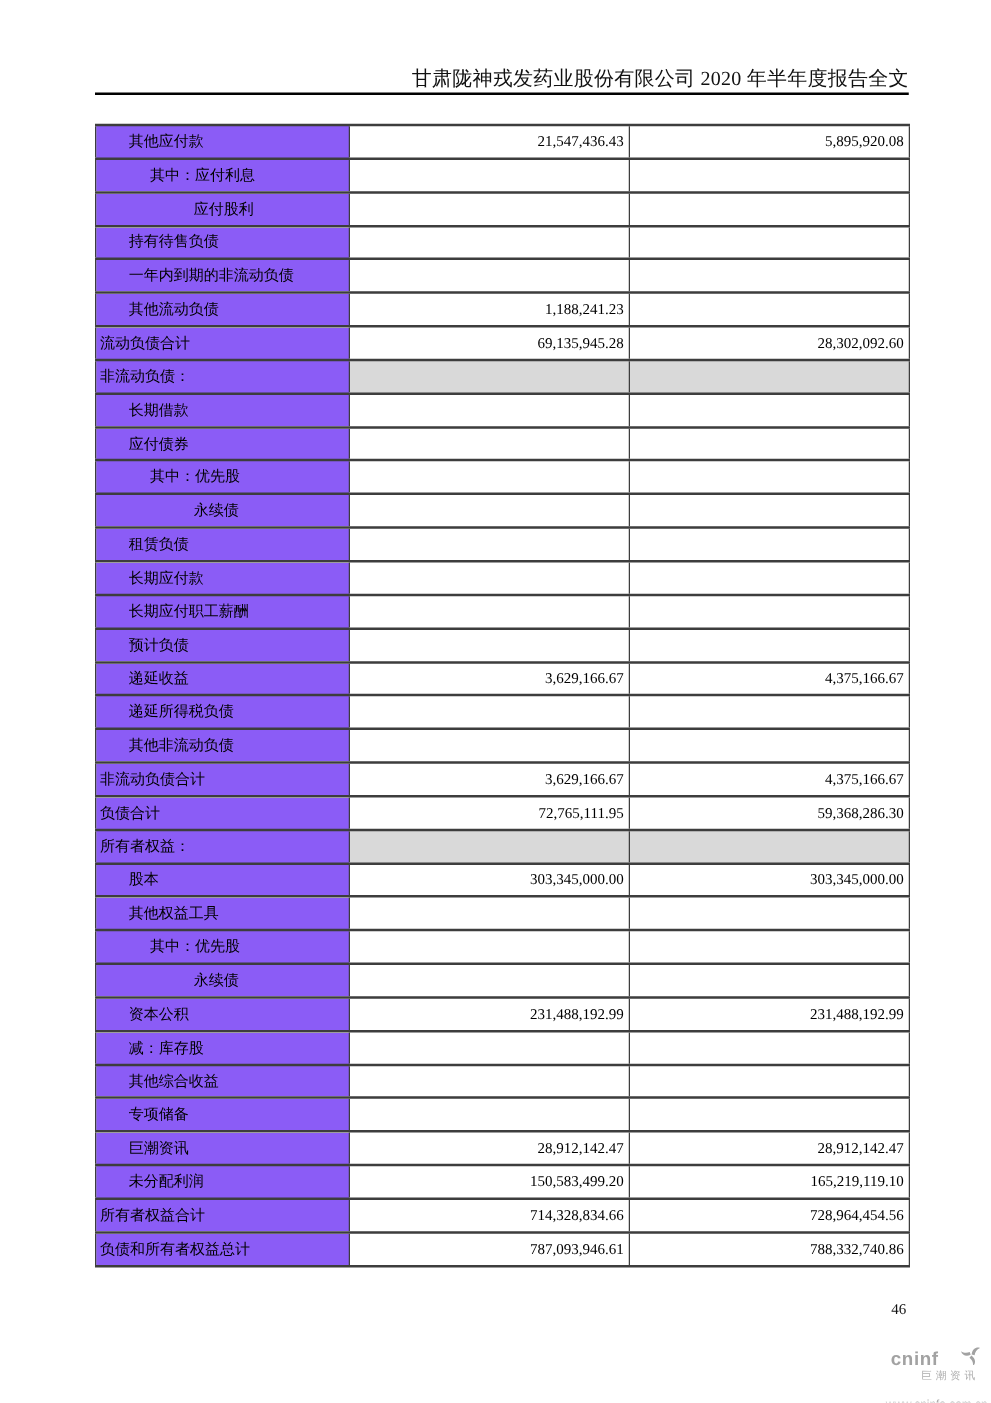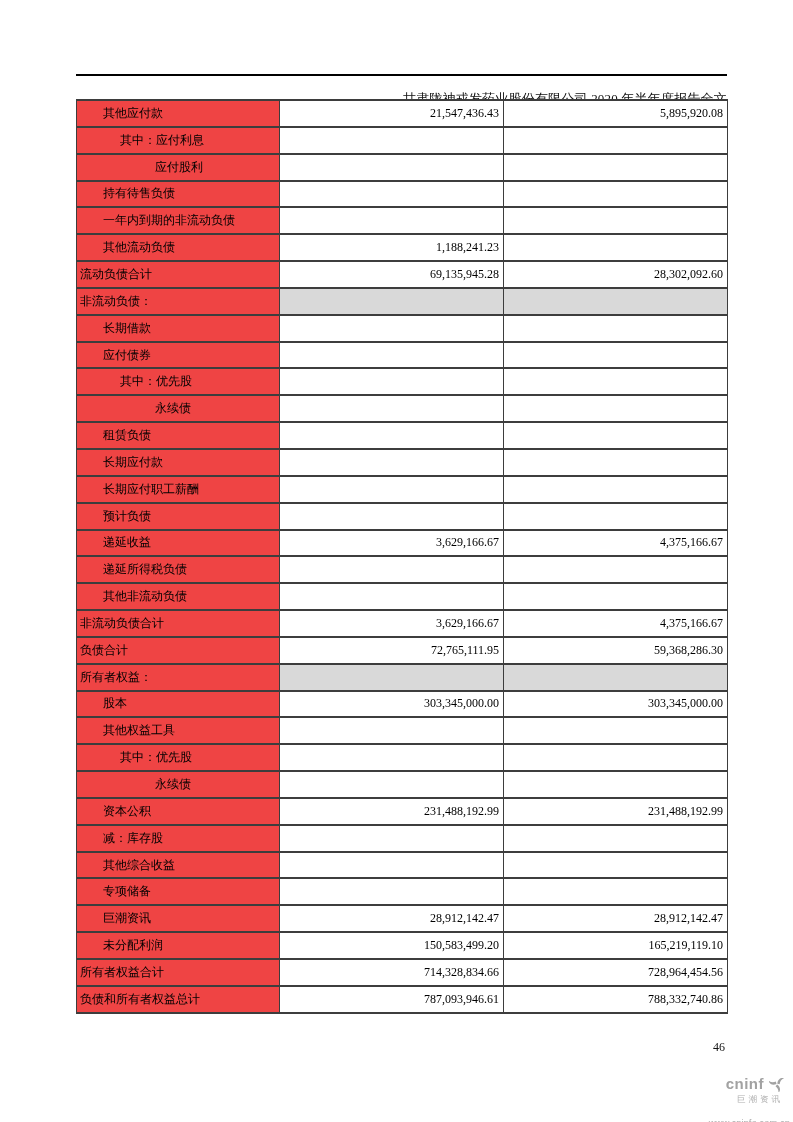--- a/index.html
+++ b/index.html
@@ -3,61 +3,60 @@
 <meta charset="utf-8">
 <style>
   html,body { margin:0; padding:0; }
   body {
     width:793px; height:1122px; background:#ffffff; position:relative;
     font-family:"Liberation Serif","DejaVu Serif",serif; color:#000;
     overflow:hidden;
   }
   .doc-header {
     position:absolute; top:53px; left:76px; width:651px;
-    text-align:right; font-size:13px; letter-spacing:0.2px; color:#111;
+    text-align:right; font-size:16px; letter-spacing:0.2px; color:#111;
     white-space:nowrap;
-    margin-top:37px;
   }
   .header-rule {
     position:absolute; top:74px; left:76px; width:651px; height:2px;
     background:#000;
   }
   table.bs-table {
     position:absolute; top:99px; left:76px; width:651px;
     border-collapse:collapse; table-layout:fixed;
   }
   .bs-table col.c-label { width:203px; }
   .bs-table col.c-v1 { width:224px; }
   .bs-table col.c-v2 { width:224px; }
   .bs-table tr { height:26.85px; }
   .bs-table td {
     border-left:1px solid #3d3d3d; border-right:1px solid #3d3d3d;
     border-top:2px solid #3d3d3d; border-bottom:2px solid #3d3d3d;
     font-size:12px; padding:0; vertical-align:middle;
     overflow:hidden; white-space:nowrap;
   }
-  .bs-table td.label { background:#ef4444; text-align:left; }
+  .bs-table td.label { background:#8b5cf6; text-align:left; }
   .bs-table td.ind0 { padding-left:3px; }
   .bs-table td.ind1 { padding-left:26px; }
   .bs-table td.ind2 { padding-left:43px;margin-left:16px; }
   .bs-table td.ind3 { padding-left:78px; }
   .bs-table td.val { background:#ffffff; text-align:right; padding-right:4px; }
   .bs-table tr.section td.val { background:#d9d9d9; }
   .page-number {
     position:absolute; top:1040px; left:80px; width:645px;
     text-align:right; font-size:12px; color:#111;
   }
   .cninfo {
     position:absolute; top:1076px; right:3px; width:110px;
     color:#a9a9a9; font-family:"Liberation Sans","DejaVu Sans",sans-serif;
     text-align:right; line-height:1.1;
   }
   .cninfo .brand-row {
-    display:flex; align-items:flex-start; justify-content:flex-end;
-    gap:5px; padding-right:5px;
+    display:flex; align-items:flex-end; justify-content:flex-end;
+    gap:18px; padding-right:5px;
   }
   .cninfo .brand {
     font-size:15px; font-weight:bold; letter-spacing:0.5px; color:#a2a2a2;
   }
   .cninfo .swirl { display:inline-block; color:#a2a2a2; }
   .cninfo .brand-cn {
     font-size:8.5px; letter-spacing:3px; padding-right:7px; margin-top:-1px;
     color:#adadad;
   }
   .cninfo .brand-url {

